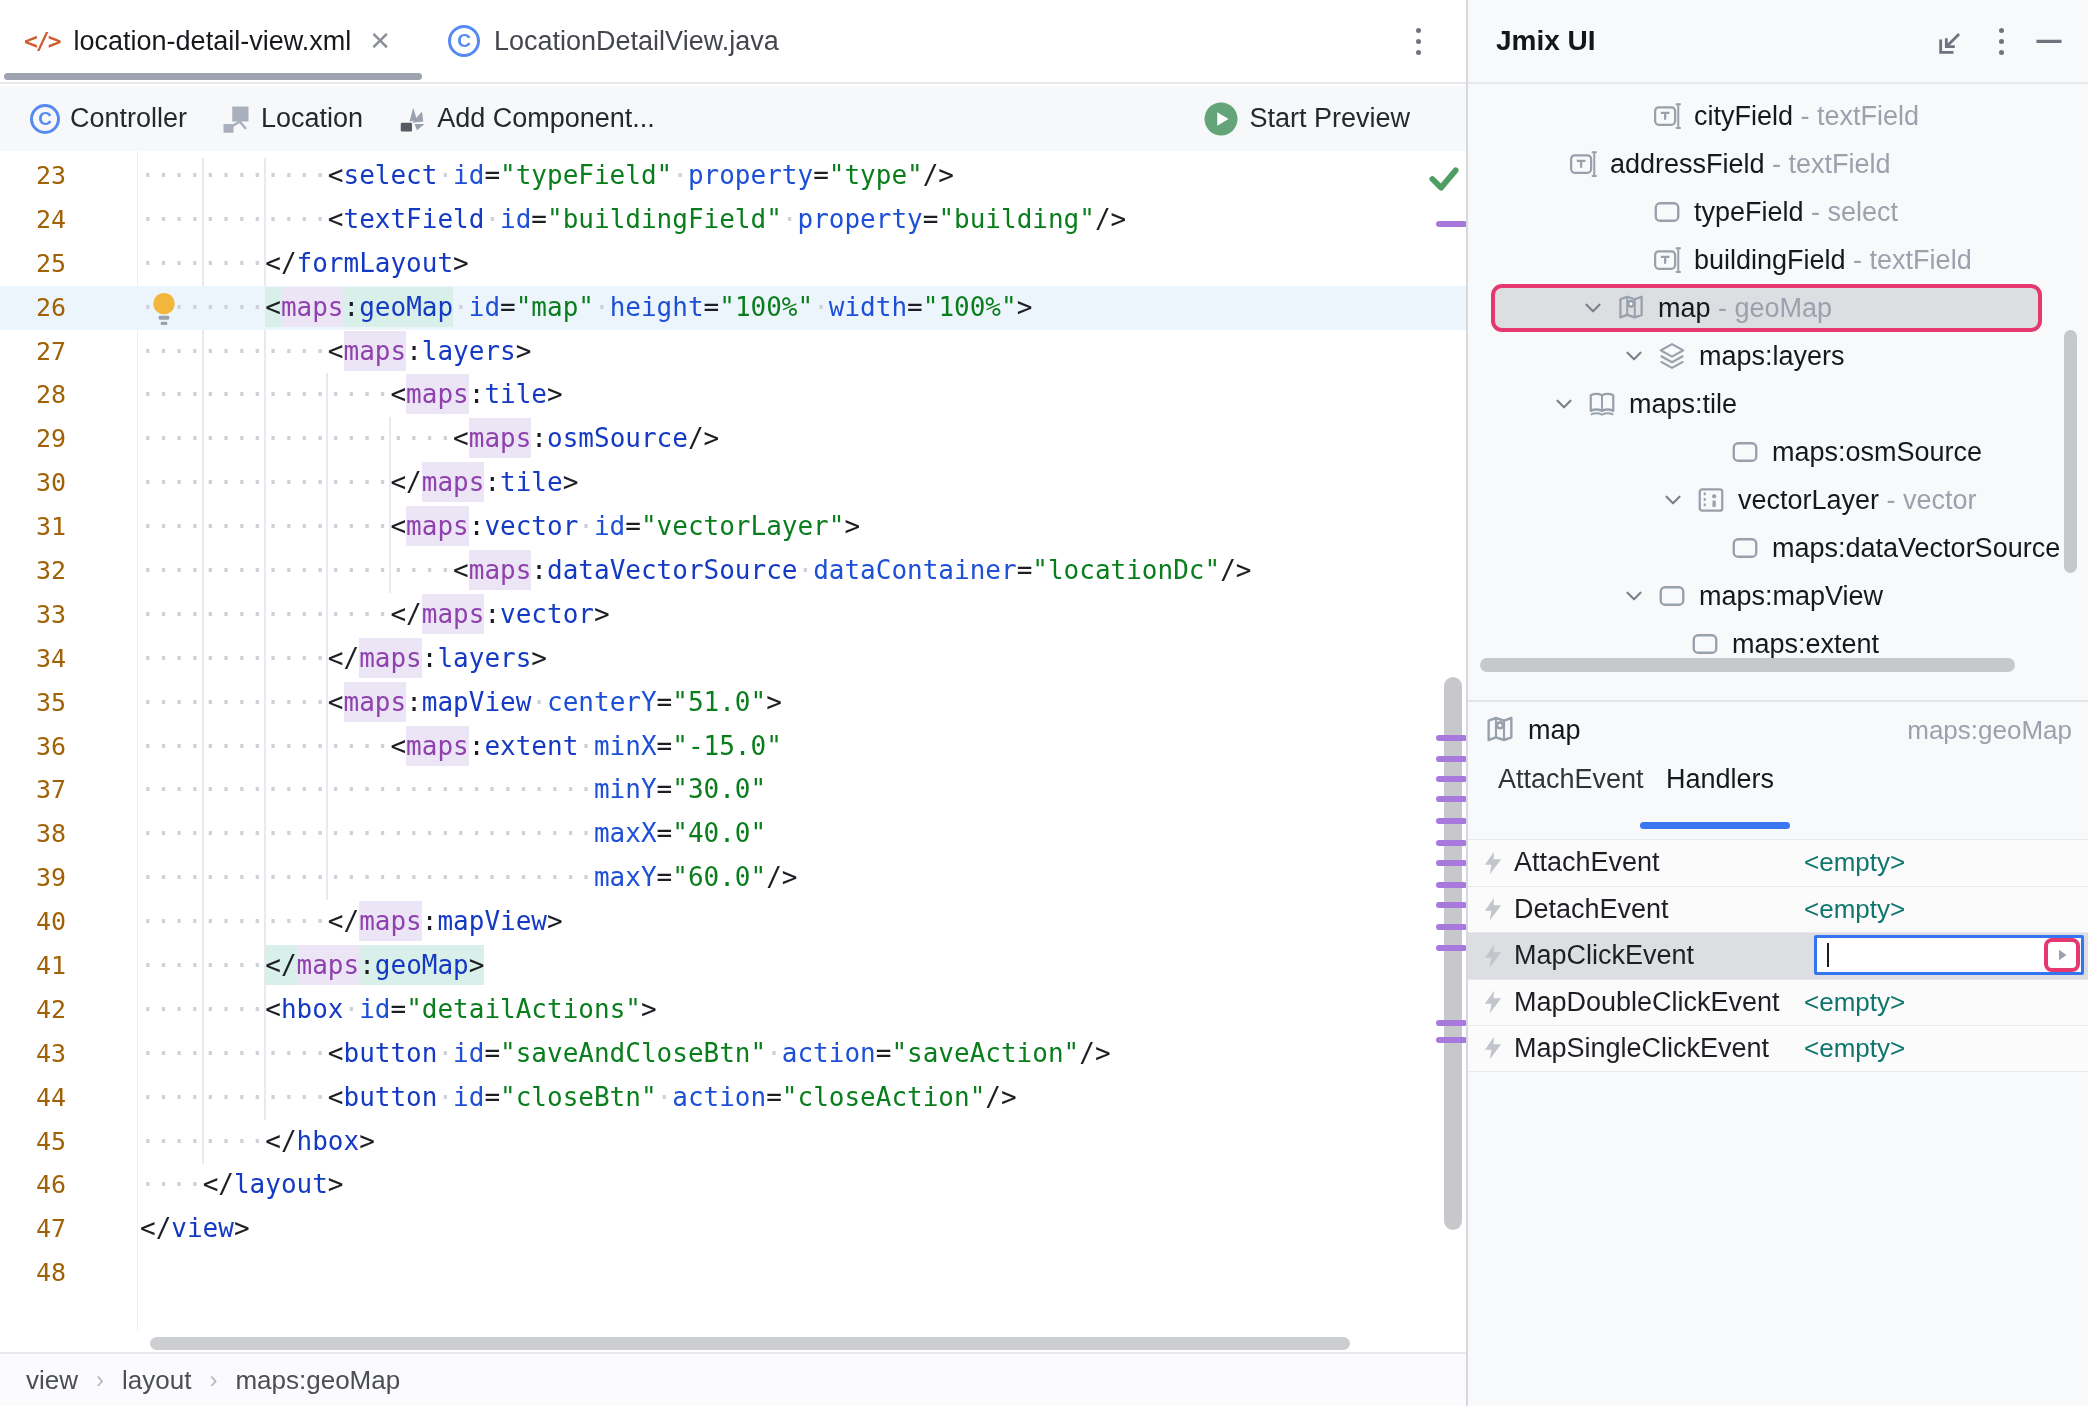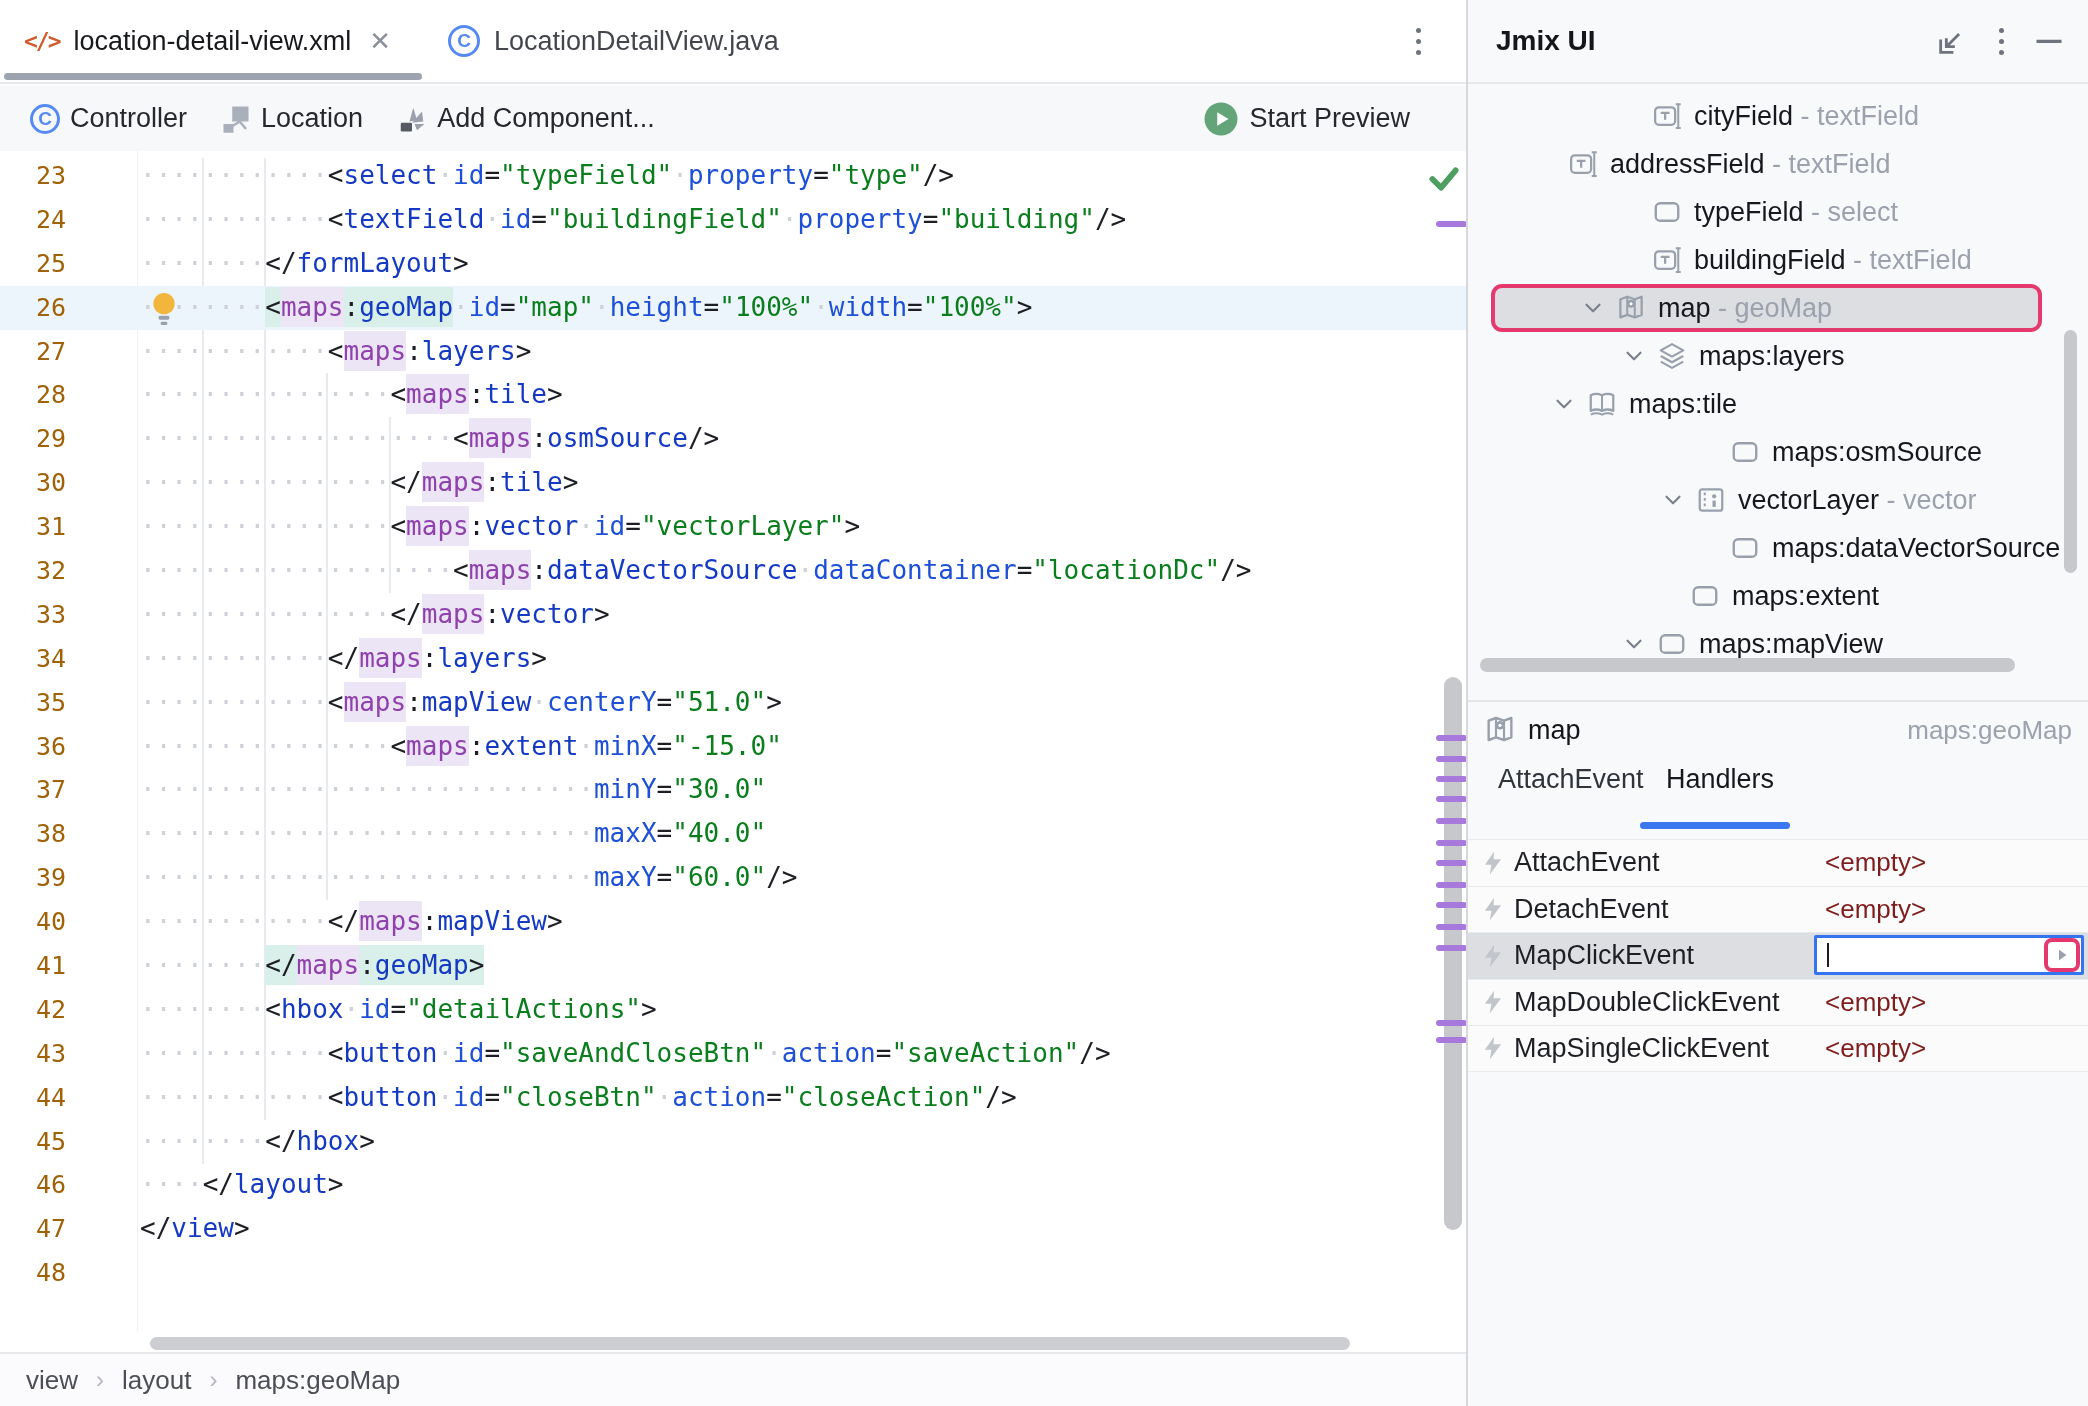--- a/index.html
+++ b/index.html
@@ -98,21 +98,21 @@
   #tab-properties { left:30px; color:#30333a; }
   #tab-handlers { left:198px; color:#16181c; }
   #tab-underline { position:absolute; left:172px; top:120px; width:150px; height:7px;
                    border-radius:4px; background:#3b77ef; }
   #handler-rows { position:absolute; left:0; top:137px; width:100%; }
   .h-row { position:relative; height:46.5px; display:flex; align-items:center; background:#fbfbfc;
            border-top:1px solid #e8eaee; padding-left:12px; }
   .h-row:last-child { border-bottom:1px solid #e8eaee; }
   .h-row.selected { background:#dcdee2; }
   .h-label { font-size:27px; color:#1d1f24; margin-left:8px; }
-  .h-value { position:absolute; left:357px; font-size:26px; color:#7f1d1d; }
+  .h-value { position:absolute; left:336px; font-size:26px; color:#0f766e; }
   #handler-input { position:absolute; left:346px; top:233px; width:270px; height:40px;
                    background:#fff; border:3px solid #3574f0; border-radius:2px; }
   #input-caret { position:absolute; left:10px; top:5px; width:2px; height:24px; background:#1a1c20; }
   #nav-btn { position:absolute; right:1px; top:0px; width:36px; height:34px; background:#fff;
              border:4px solid #e5386f; border-radius:8px; display:flex; align-items:center; justify-content:center; }
 
   svg { display:block; }
 </style>
 </head>
 <body>
@@ -377,38 +377,38 @@
       </div>
       <div class="tree-row">
         <div class="fg" style="padding-left: 262px;">
           <svg width="30" height="30" viewBox="0 0 24 24">
             <rect x="3" y="5" width="18" height="14" rx="3.5" stroke="#98a0ac" stroke-width="1.9" fill="none"></rect>
           </svg>
           <span class="txt">maps:dataVectorSource</span>
         </div>
       </div>
       <div class="tree-row">
-        <div class="fg" style="padding-left: 222px;">
-          <svg width="30" height="30" viewBox="0 0 24 24">
-            <rect x="3" y="5" width="18" height="14" rx="3.5" stroke="#98a0ac" stroke-width="1.9" fill="none"></rect>
-          </svg>
-          <span class="txt">maps:extent</span>
-        </div>
-      </div>
-      <div class="tree-row">
         <div class="fg" style="padding-left: 153px;">
           <span class="chev">
             <svg width="26" height="26" viewBox="0 0 24 24">
               <path d="M6 9 L12 15 L18 9" stroke="#7b818c" stroke-width="2" fill="none" stroke-linecap="round" stroke-linejoin="round"></path>
             </svg>
           </span>
           <svg width="30" height="30" viewBox="0 0 24 24">
             <rect x="3" y="5" width="18" height="14" rx="3.5" stroke="#98a0ac" stroke-width="1.9" fill="none"></rect>
           </svg>
           <span class="txt">maps:mapView</span>
+        </div>
+      </div>
+      <div class="tree-row">
+        <div class="fg" style="padding-left: 222px;">
+          <svg width="30" height="30" viewBox="0 0 24 24">
+            <rect x="3" y="5" width="18" height="14" rx="3.5" stroke="#98a0ac" stroke-width="1.9" fill="none"></rect>
+          </svg>
+          <span class="txt">maps:extent</span>
         </div>
       </div>
     </div>
   <div id="tree-hscroll"></div>
   <div id="tree-vscroll"></div>
 
   <div id="inspector">
     <div id="insp-header">
       <span style="margin-left:16px;">
         <svg width="32" height="32" viewBox="0 0 24 24">

